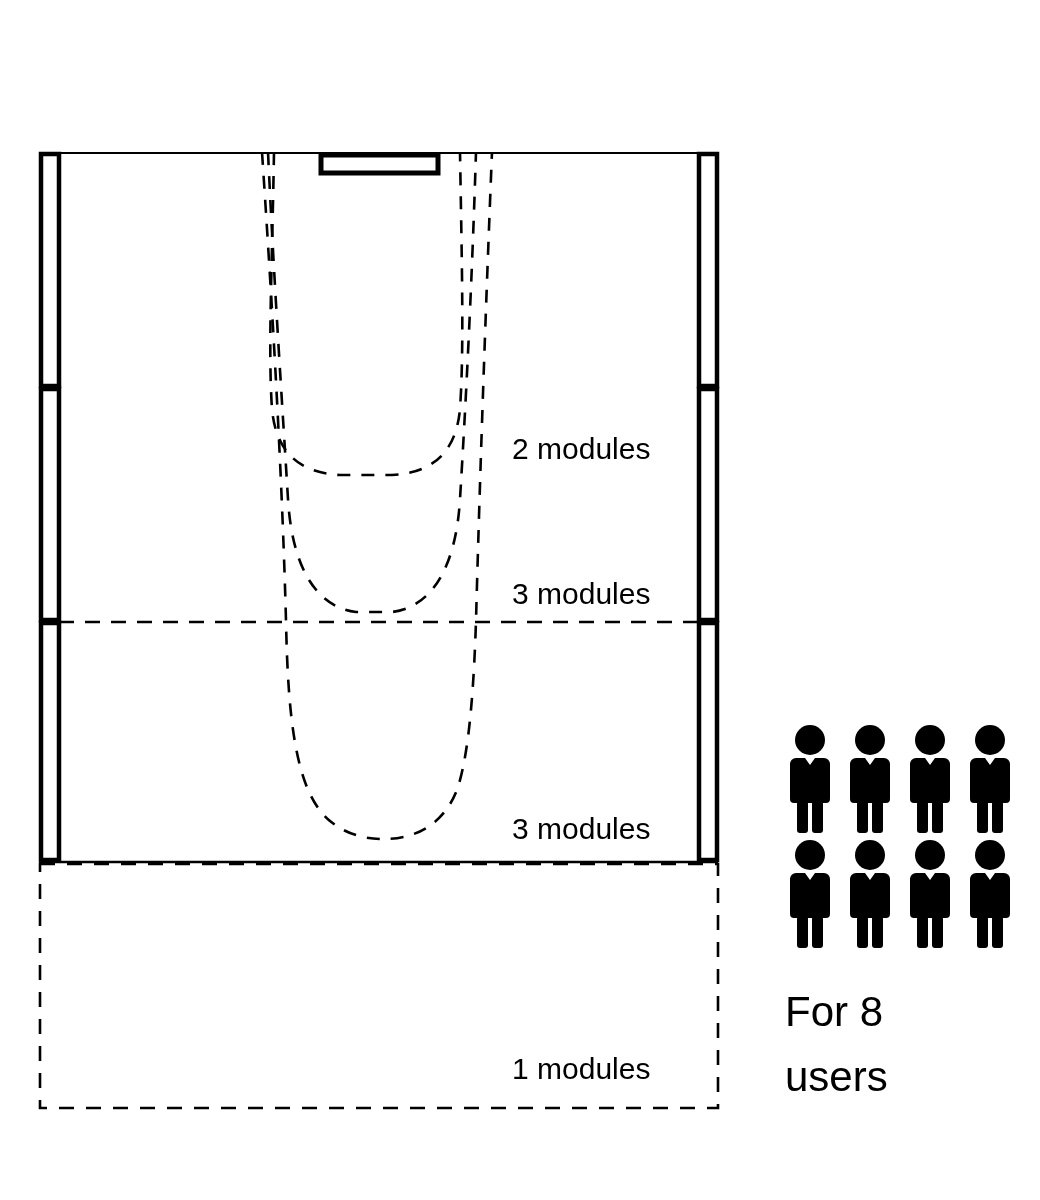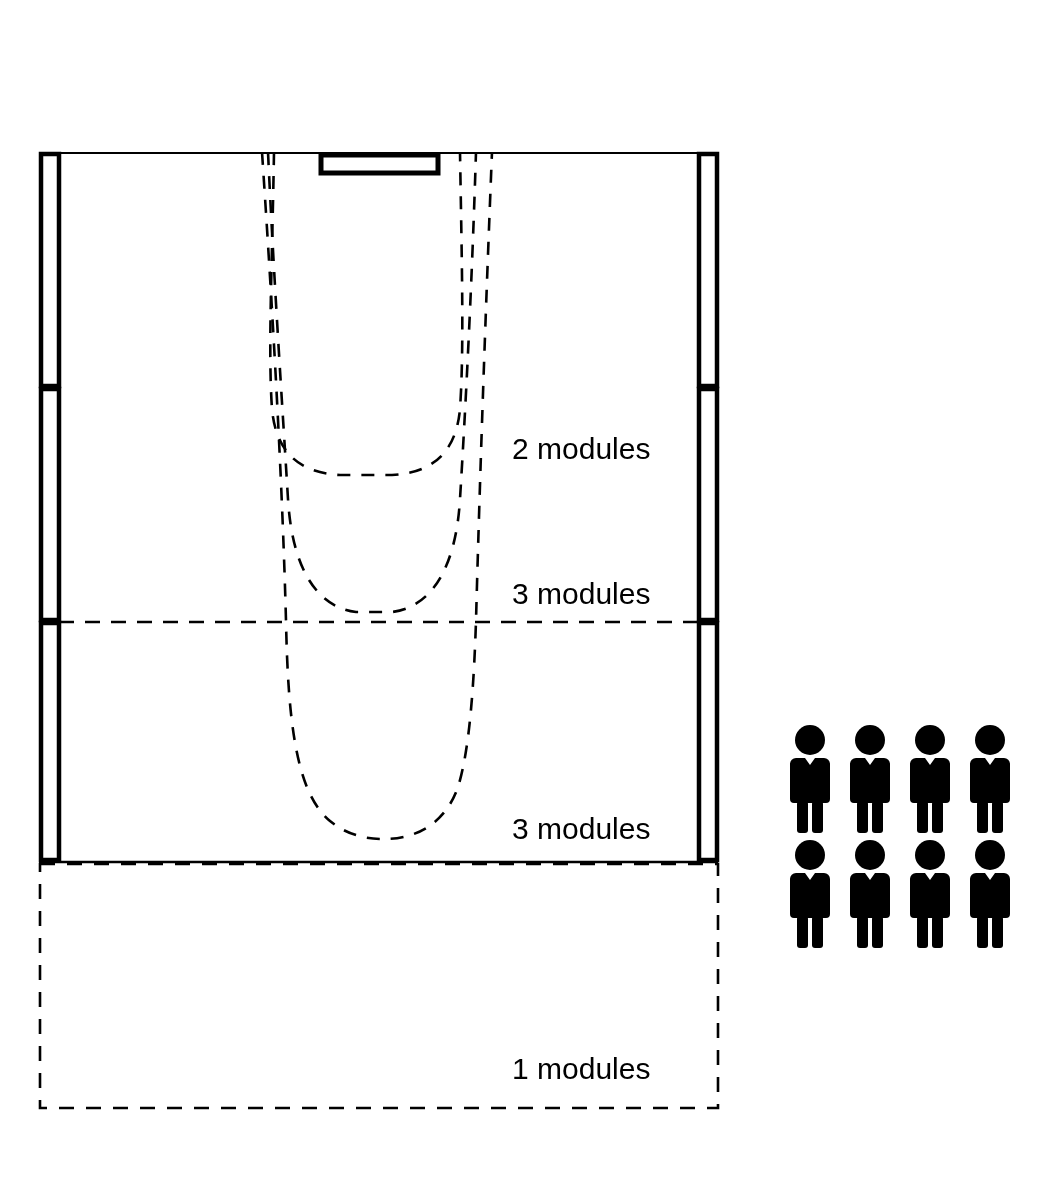--- a/index.html
+++ b/index.html
@@ -192,15 +192,19 @@
         <rect x="32" y="80" width="11" height="32" rx="3" fill="#000000"></rect>
       </svg>
       <svg class="user-figure" viewBox="0 0 60 115">
         <circle cx="30" cy="19" r="15" fill="#000000"></circle>
         <path fill="#000000" d="M16 37 h9 l5 7 l5 -7 h9 a6 6 0 0 1 6 6 v35 a4 4 0 0 1 -4 4 h-32 a4 4 0 0 1 -4 -4 v-35 a6 6 0 0 1 6 -6 z"></path>
         <rect x="17" y="80" width="11" height="32" rx="3" fill="#000000"></rect>
         <rect x="32" y="80" width="11" height="32" rx="3" fill="#000000"></rect>
       </svg>
     </div>
 
+    <div id="users-caption">
+      <span class="caption-line">For 8</span>
+      <span class="caption-line">users</span>
+    </div>
   </div>
 
 </div>
 
 </body></html>

